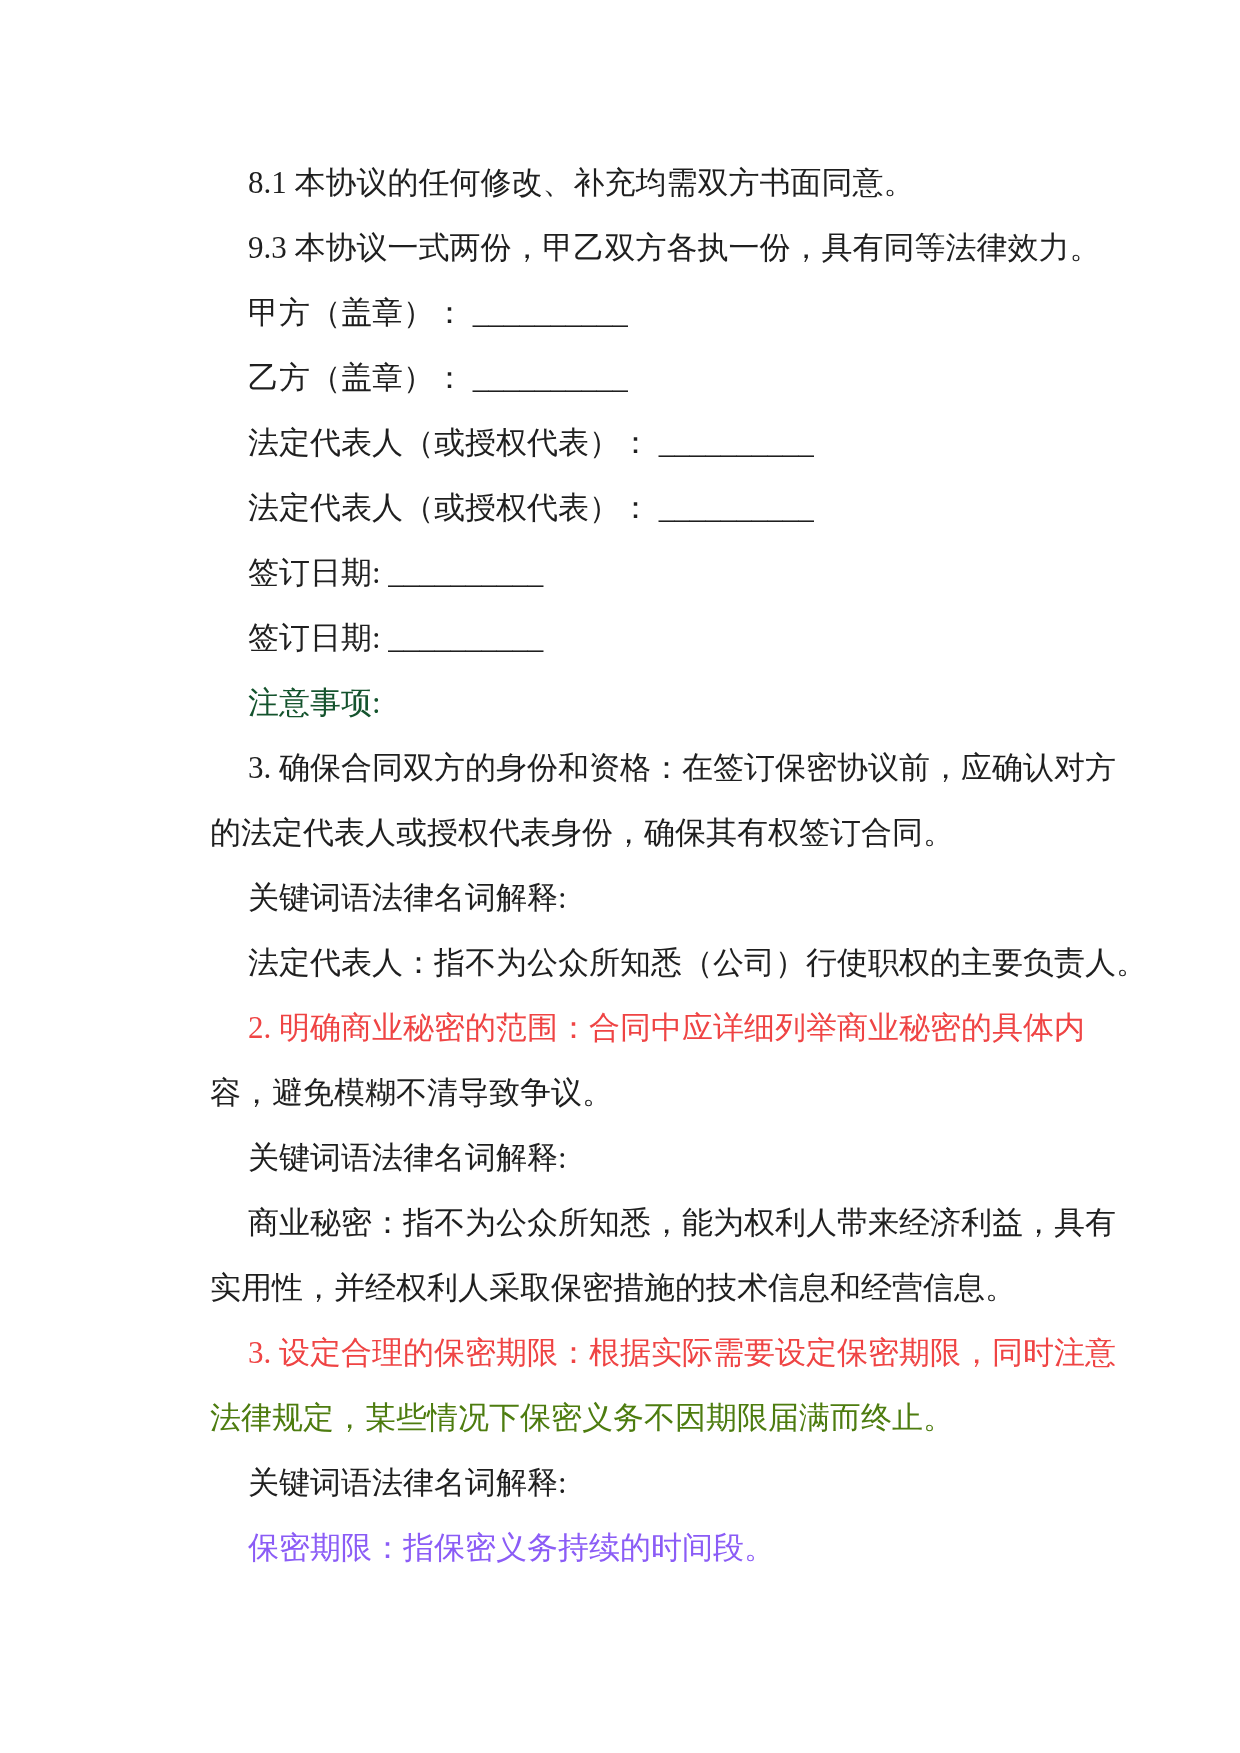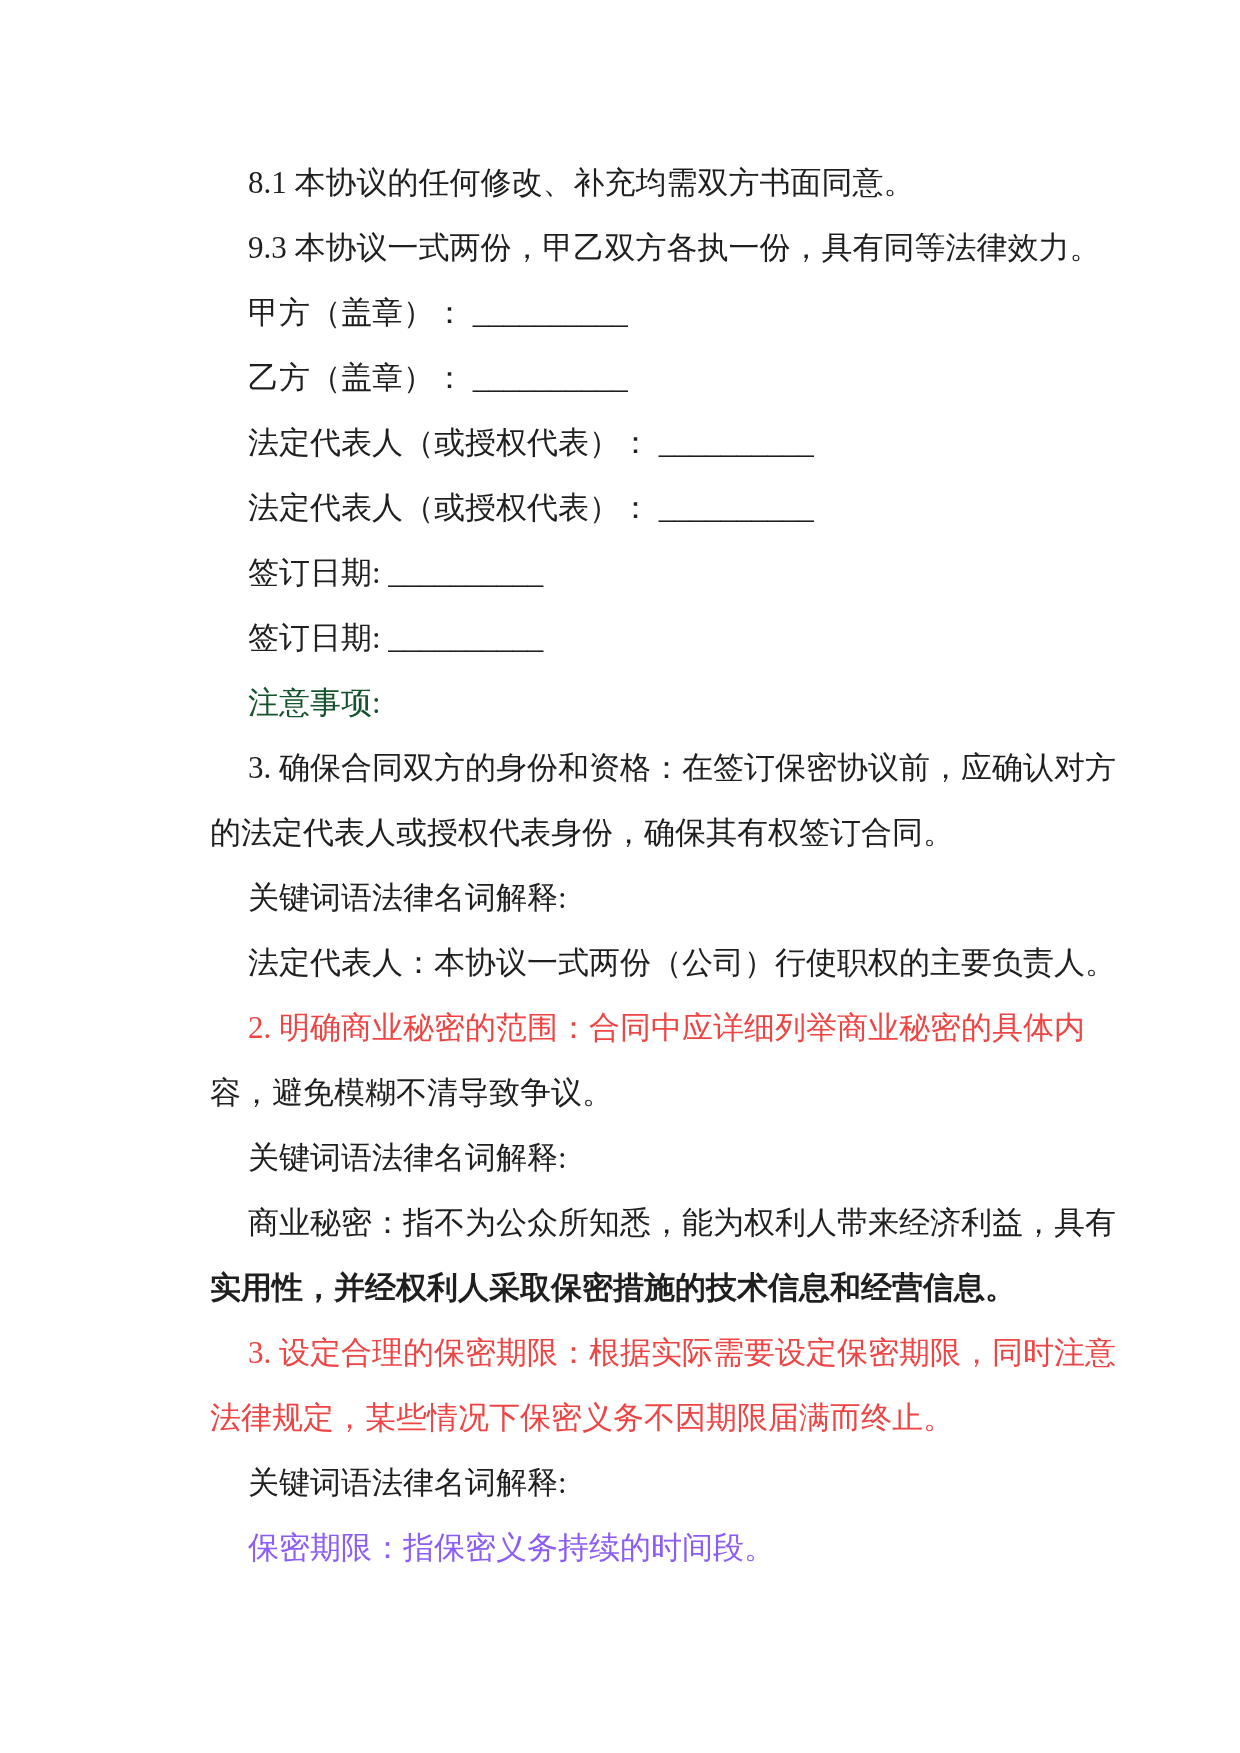--- a/index.html
+++ b/index.html
@@ -45,24 +45,24 @@
       <div class="text-line indent" style="color: rgb(31, 31, 31);">甲方（盖章）： __________</div>
       <div class="text-line indent" style="color: rgb(31, 31, 31);">乙方（盖章）： __________</div>
       <div class="text-line indent" style="color: rgb(31, 31, 31);">法定代表人（或授权代表）： __________</div>
       <div class="text-line indent" style="color: rgb(31, 31, 31);">法定代表人（或授权代表）： __________</div>
       <div class="text-line indent" style="color: rgb(31, 31, 31);">签订日期: __________</div>
       <div class="text-line indent" style="color: rgb(31, 31, 31);">签订日期: __________</div>
       <div class="text-line indent" style="color: #14532d;">注意事项:</div>
       <div class="text-line indent" style="color: rgb(31, 31, 31);">3. 确保合同双方的身份和资格：在签订保密协议前，应确认对方</div>
       <div class="text-line" style="color: rgb(31, 31, 31);">的法定代表人或授权代表身份，确保其有权签订合同。</div>
       <div class="text-line indent" style="color: rgb(31, 31, 31);">关键词语法律名词解释:</div>
-      <div class="text-line indent" style="color: rgb(31, 31, 31);">法定代表人：本协议一式两份（公司）行使职权的主要负责人。</div>
+      <div class="text-line indent" style="color: rgb(31, 31, 31);">法定代表人：指不为公众所知悉（公司）行使职权的主要负责人。</div>
       <div class="text-line indent" style="color: #ef4444;">2. 明确商业秘密的范围：合同中应详细列举商业秘密的具体内</div>
       <div class="text-line" style="color: rgb(31, 31, 31);">容，避免模糊不清导致争议。</div>
       <div class="text-line indent" style="color: rgb(31, 31, 31);">关键词语法律名词解释:</div>
       <div class="text-line indent" style="color: rgb(31, 31, 31);">商业秘密：指不为公众所知悉，能为权利人带来经济利益，具有</div>
-      <div class="text-line" style="color: rgb(31, 31, 31); font-weight: bold;">实用性，并经权利人采取保密措施的技术信息和经营信息。</div>
+      <div class="text-line" style="color: rgb(31, 31, 31);">实用性，并经权利人采取保密措施的技术信息和经营信息。</div>
       <div class="text-line indent" style="color: #ef4444;">3. 设定合理的保密期限：根据实际需要设定保密期限，同时注意</div>
-      <div class="text-line" style="color: #ef4444;">法律规定，某些情况下保密义务不因期限届满而终止。</div>
+      <div class="text-line" style="color: #4d7c0f;">法律规定，某些情况下保密义务不因期限届满而终止。</div>
       <div class="text-line indent" style="color: rgb(31, 31, 31);">关键词语法律名词解释:</div>
       <div class="text-line indent" style="color: #8b5cf6;">保密期限：指保密义务持续的时间段。</div>
     </div>
 </div>
 
 </body></html>

